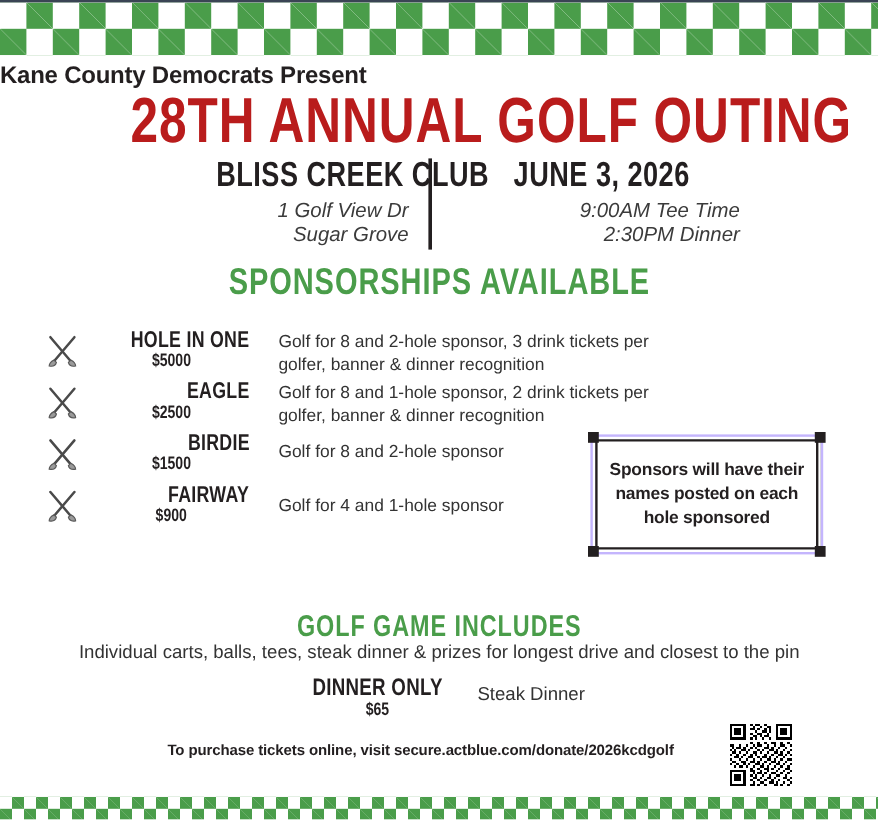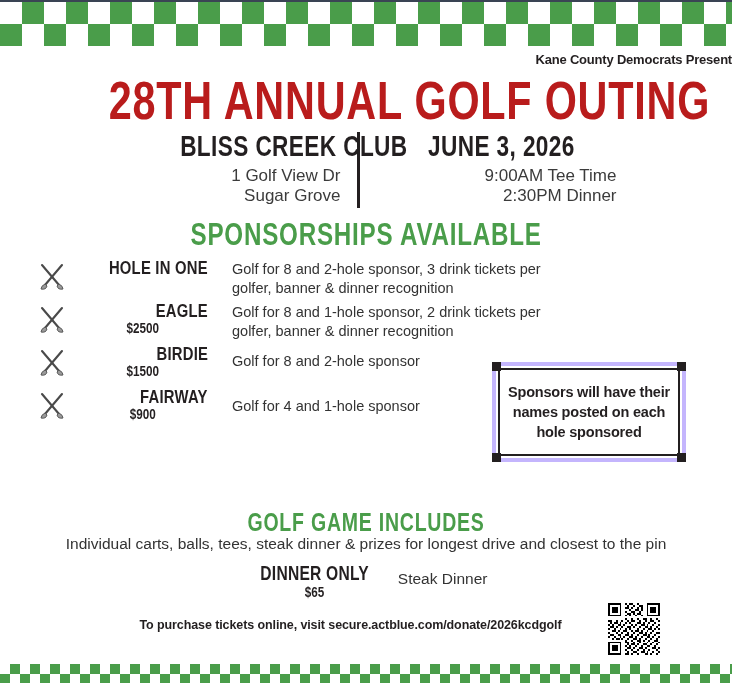--- a/index.html
+++ b/index.html
@@ -68,22 +68,22 @@
   .cond-right {
     transform-origin: right center;
   }
 
   
   .presenter {
     position: absolute;
     top: 52px;
     left: 0;
     width: 732px;
-    text-align: right;
-    font-size: 13px;
+    text-align: left;
+    font-size: 20px;
     font-weight: bold;
     letter-spacing: -0.2px;
     color: #231f20;
   }
   .main-title {
     position: absolute;
     top: 74px;
     left: 0;
     width: 732px;
     text-align: center;
@@ -125,40 +125,41 @@
     line-height: 32px;
     color: #231f20;
   }
   .venue-head .cond { display: inline-block; letter-spacing: 0.5px; }
   .venue-sub {
     font-size: 17px;
     line-height: 20px;
     color: #3b3b3b;
     margin-top: 4px;
     font-weight: normal;
+    font-style: italic;
   }
 
   
   .section-head {
     position: absolute;
     left: 0;
     width: 732px;
     text-align: center;
     color: #4a9d4a;
     font-size: 31px;
     line-height: 34px;
   }
   .section-head .cond { display: inline-block; letter-spacing: 1px; }
   #sponsorships-heading { top: 218px; text-align: center; }
   #game-heading { top: 505px; font-size: 25px; }
 
   
   .tiers {
     position: absolute;
-    top: 258px;
+    top: 274px;
     left: 0;
     width: 584px;
   }
   .tier-row {
     display: flex;
     align-items: flex-start;
     height: 43px;
   }
   .tier-icon {
     width: 52px;
@@ -198,21 +199,21 @@
     max-width: 400px;
   }
 
   
   .note-box {
     position: absolute;
     left: 492px;
     top: 362px;
     width: 194px;
     height: 100px;
-    border: 4px solid #c4b5fd;
+    border: 2px solid #c4b5fd;
     box-shadow: inset 0 0 0 2px #ffffff, inset 0 0 0 4px #231f20;
     display: flex;
     align-items: center;
     justify-content: center;
     box-sizing: border-box;
     background: #ffffff;
   }
   .note-text {
     text-align: center;
     font-size: 14.5px;
@@ -358,20 +359,23 @@
             <line x1="7" y1="3" x2="24" y2="23"></line>
             <line x1="27" y1="3" x2="10" y2="23"></line>
           </g>
           <path d="M24 22 q4 2 4 5 q-5 1 -6 -3 z" fill="#9a9a9a" stroke="#5a5a5a" stroke-width="1"></path>
           <path d="M10 22 q-4 2 -4 5 q5 1 6 -3 z" fill="#9a9a9a" stroke="#5a5a5a" stroke-width="1"></path>
         </svg>
       </div>
       <div class="tier-label">
         <div class="tier-name">
           <span class="cond cond-right">HOLE IN ONE</span>
+        </div>
+        <div class="tier-price">
+          <span class="cond">$5000</span>
         </div>
       </div>
       <div class="tier-desc">Golf for 8 and 2-hole sponsor, 3 drink tickets per golfer, banner &amp; dinner recognition</div>
     </div>
 
     <div class="tier-row">
       <div class="tier-icon">
         <svg width="34" height="30" viewBox="0 0 34 30" aria-hidden="true">
           <g stroke="#4a4a4a" stroke-width="2.1" fill="none" stroke-linecap="round">
             <line x1="7" y1="3" x2="24" y2="23"></line>

